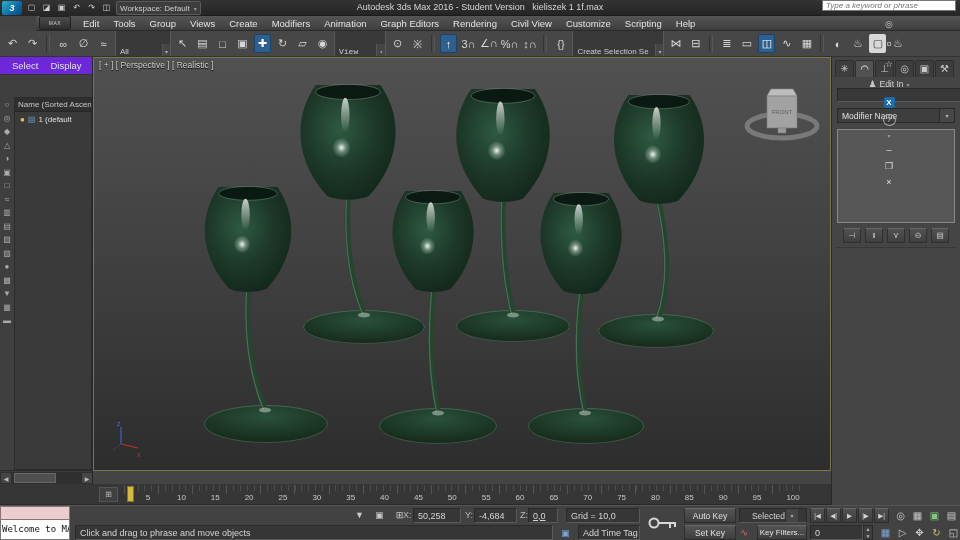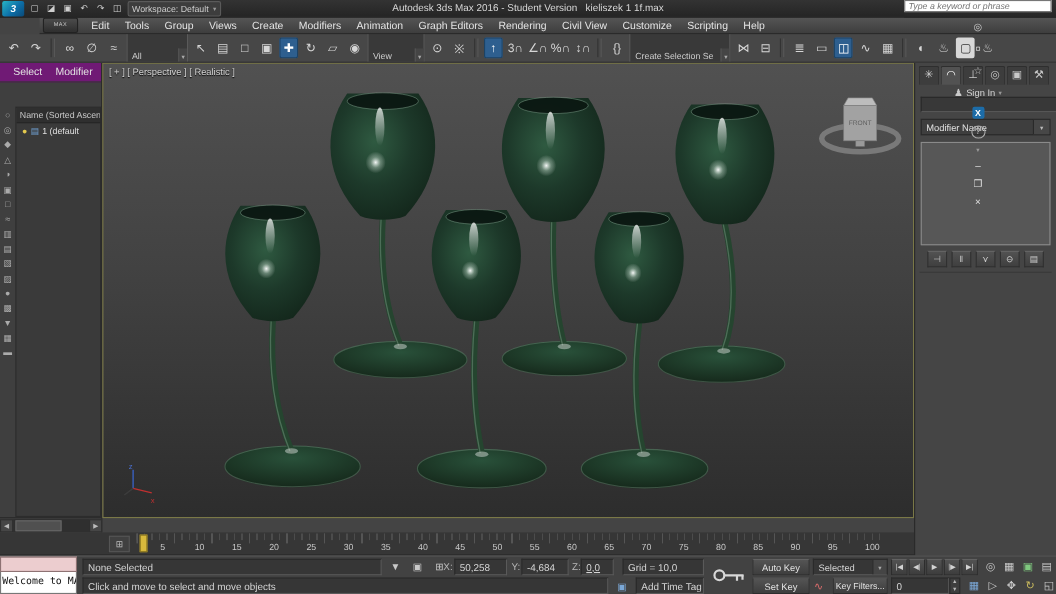--- a/index.html
+++ b/index.html
@@ -32,21 +32,21 @@
   .tbtn{min-width:17px;height:19px;display:flex;align-items:center;justify-content:center;font-size:11px;color:#d6d6d6;border-radius:2px;white-space:nowrap;}
   .tbtn.active{background:#2e5f8f;box-shadow:inset 0 0 0 1px #1c4264;color:#fff;}
   .tbtn.light{background:#d8d8d8;color:#333;}
   .tsep{width:2px;height:17px;border-left:1px solid #333;border-right:1px solid #575757;margin:0 2px;}
   .tdrop{height:15px;background:#393939;border:1px solid #5a5a5a;display:flex;align-items:center;font-size:8px;padding:16px 0 0 4px;color:#ccc;overflow:hidden;white-space:nowrap;}
   .tdrop .lbl{flex:1;overflow:hidden;}
   .tdrop .arr{font-size:6px;color:#aaa;border-left:1px solid #555;padding:0 2px;margin-left:3px;height:100%;display:flex;align-items:center;background:#454545;}
 
   
   .explorer{position:absolute;left:0;top:57px;width:93px;height:427px;background:#3f3f3f;border-right:1px solid #272727;box-sizing:border-box;overflow:hidden;}
-  .exp-menus{height:17px;display:flex;gap:12px;padding-left:12px;align-items:center;font-size:9.5px;color:#e2e2e2;background:#701a75;border-bottom:1px solid #333;}
+  .exp-menus{height:17px;display:flex;gap:12px;padding-left:12px;align-items:center;font-size:9.5px;color:#e2e2e2;background:#6d28d9;border-bottom:1px solid #333;}
   .exp-body{position:absolute;left:14px;top:40px;right:0;bottom:14px;background:#3a3a3a;border:1px solid #2c2c2c;overflow:hidden;}
   .exp-header{height:13px;background:#2f2f2f;border-bottom:1px solid #262626;font-size:8px;color:#c8c8c8;padding-left:3px;line-height:13px;white-space:nowrap;overflow:hidden;}
   .exp-row{height:14px;display:flex;align-items:center;font-size:8px;color:#e0e0e0;padding-left:5px;gap:3px;white-space:nowrap;overflow:hidden;}
   .bulb{color:#e3c94e;font-size:8px;}
   .layersic{color:#6f9fd0;font-size:8px;}
   .side-strip{position:absolute;left:0;top:40px;width:14px;bottom:14px;display:flex;flex-direction:column;align-items:center;gap:3.5px;padding-top:3px;background:#3f3f3f;}
   .side-icon{width:10px;height:10px;font-size:8px;color:#ababab;line-height:10px;text-align:center;}
   .exp-scroll{position:absolute;bottom:0;left:0;width:93px;height:14px;background:#3c3c3c;border-top:1px solid #2c2c2c;display:flex;align-items:center;box-sizing:border-box;}
   .scr-btn{width:12px;height:12px;font-size:6px;color:#bbb;text-align:center;line-height:12px;background:#464646;border:1px solid #2e2e2e;box-sizing:border-box;}
   .scr-track{flex:1;height:12px;background:#2f2f2f;position:relative;}
@@ -126,21 +126,21 @@
         <span class="arr">▾</span>
       </div>
     </div>
     <div class="tb-right">
       <input class="searchbox" placeholder="Type a keyword or phrase" style="">
       <span class="tico">◎</span>
       <span class="tico">¤</span>
       <span class="tico">☆</span>
       <span class="signin">
         <span class="tico">♟</span>
-        <span>Sign In</span>
+        <span>Edit In</span>
         <span style="font-size:6px;color:#999;">▾</span>
       </span>
       <span class="exchange">X</span>
       <span class="helpc">?</span>
       <span style="font-size:6px;color:#999;">▾</span>
       <span class="winbtn">–</span>
       <span class="winbtn">❐</span>
       <span class="winbtn">×</span>
     </div>
   </div>
@@ -176,21 +176,21 @@
         <span class="arr">▾</span>
       </div>
       <div class="tbtn">↖</div>
       <div class="tbtn">▤</div>
       <div class="tbtn">□</div>
       <div class="tbtn">▣</div>
       <div class="tbtn active">✚</div>
       <div class="tbtn">↻</div>
       <div class="tbtn">▱</div>
       <div class="tbtn">◉</div>
-      <div class="tdrop" style="width: 46px;">
+      <div class="tdrop" style="width: 46px; font-family: Liberation Mono, monospace;">
         <span class="lbl">View</span>
         <span class="arr">▾</span>
       </div>
       <div class="tbtn">⊙</div>
       <div class="tbtn">※</div>
       <div class="tsep"></div>
       <div class="tbtn active">↑</div>
       <div class="tbtn">3∩</div>
       <div class="tbtn">∠∩</div>
       <div class="tbtn">%∩</div>
@@ -212,21 +212,21 @@
       <div class="tsep"></div>
       <div class="tbtn">◐</div>
       <div class="tbtn">♨</div>
       <div class="tbtn light">▢</div>
       <div class="tbtn">♨</div>
     </div>
 
   <div class="explorer">
     <div class="exp-menus">
       <span>Select</span>
-      <span>Modifier</span>
+      <span>Display</span>
     </div>
     <div class="side-strip" id="side-strip">
         <div class="side-icon">○</div>
         <div class="side-icon">◎</div>
         <div class="side-icon">◆</div>
         <div class="side-icon">△</div>
         <div class="side-icon">◑</div>
         <div class="side-icon">▣</div>
         <div class="side-icon">□</div>
         <div class="side-icon">≈</div>
@@ -410,43 +410,42 @@
         <span class="rl">100</span>
       </div>
     <div class="tmarker"></div>
   </div>
 
   <div class="statusbar">
     <div class="listener">
       <div class="lis-pink"></div>
       <div class="lis-white">Welcome to MAXScript</div>
     </div>
-    <div class="fld" style="left:75px;top:2px;width:272px;">None Selected</div>
-    <div class="fld" style="left:75px;top:19px;width:478px;">Click and move to select and move objects</div>
+    <div class="fld" style="left:75px;top:19px;width:478px;">Click and drag to phrase and move objects</div>
     <div class="sb-icon" style="left:352px;top:2px;">▼</div>
     <div class="sb-icon" style="left:372px;top:2px;">▣</div>
     <div class="sb-icon" style="left:392px;top:2px;">⊞</div>
     <div class="sb-lab" style="left:403px;">X:</div>
     <div class="fld" style="left:413px;top:2px;width:48px;">50,258</div>
     <div class="sb-lab" style="left:465px;">Y:</div>
     <div class="fld" style="left:474px;top:2px;width:43px;">-4,684</div>
     <div class="sb-lab" style="left:520px;">Z:</div>
     <div class="fld" style="left:528px;top:2px;width:30px;text-decoration:underline;">0,0</div>
     <div class="fld" style="left:566px;top:2px;width:74px;">Grid = 10,0</div>
     <div class="sb-icon" style="left:558px;top:20px;color:#7aa7d6;">▣</div>
     <div class="fld" style="left:578px;top:19px;width:62px;">Add Time Tag</div>
     <svg style="position:absolute;left:648px;top:10px;" width="32" height="15">
       <circle cx="6" cy="7" r="4.5" fill="none" stroke="#d8d8d8" stroke-width="2"></circle>
       <line x1="10" y1="7" x2="28" y2="7" stroke="#d8d8d8" stroke-width="2"></line>
       <line x1="22" y1="7" x2="22" y2="12" stroke="#d8d8d8" stroke-width="2"></line>
       <line x1="27" y1="7" x2="27" y2="11" stroke="#d8d8d8" stroke-width="2"></line>
     </svg>
     <div class="btn" style="left:684px;top:2px;width:52px;">Auto Key</div>
     <div class="btn" style="left:684px;top:19px;width:52px;">Set Key</div>
-    <div class="sb-drop" style="left:739px;top:2px;width:68px;">
+    <div class="sb-drop" style="left:739px;top:2px;width:68px;justify-content:center;">
       <span>Selected</span>
       <span class="arr">▾</span>
     </div>
     <div class="curveic" style="left:740px;top:21px;">∿</div>
     <div class="btn" style="left:757px;top:19px;width:50px;font-size:8px;">Key Filters...</div>
     <div id="playback">
         <div class="pbtn" style="left: 810px; top: 2px;">|◀</div>
         <div class="pbtn" style="left: 826px; top: 2px;">◀|</div>
         <div class="pbtn" style="left: 842px; top: 2px;">▶</div>
         <div class="pbtn" style="left: 858px; top: 2px;">|▶</div>

